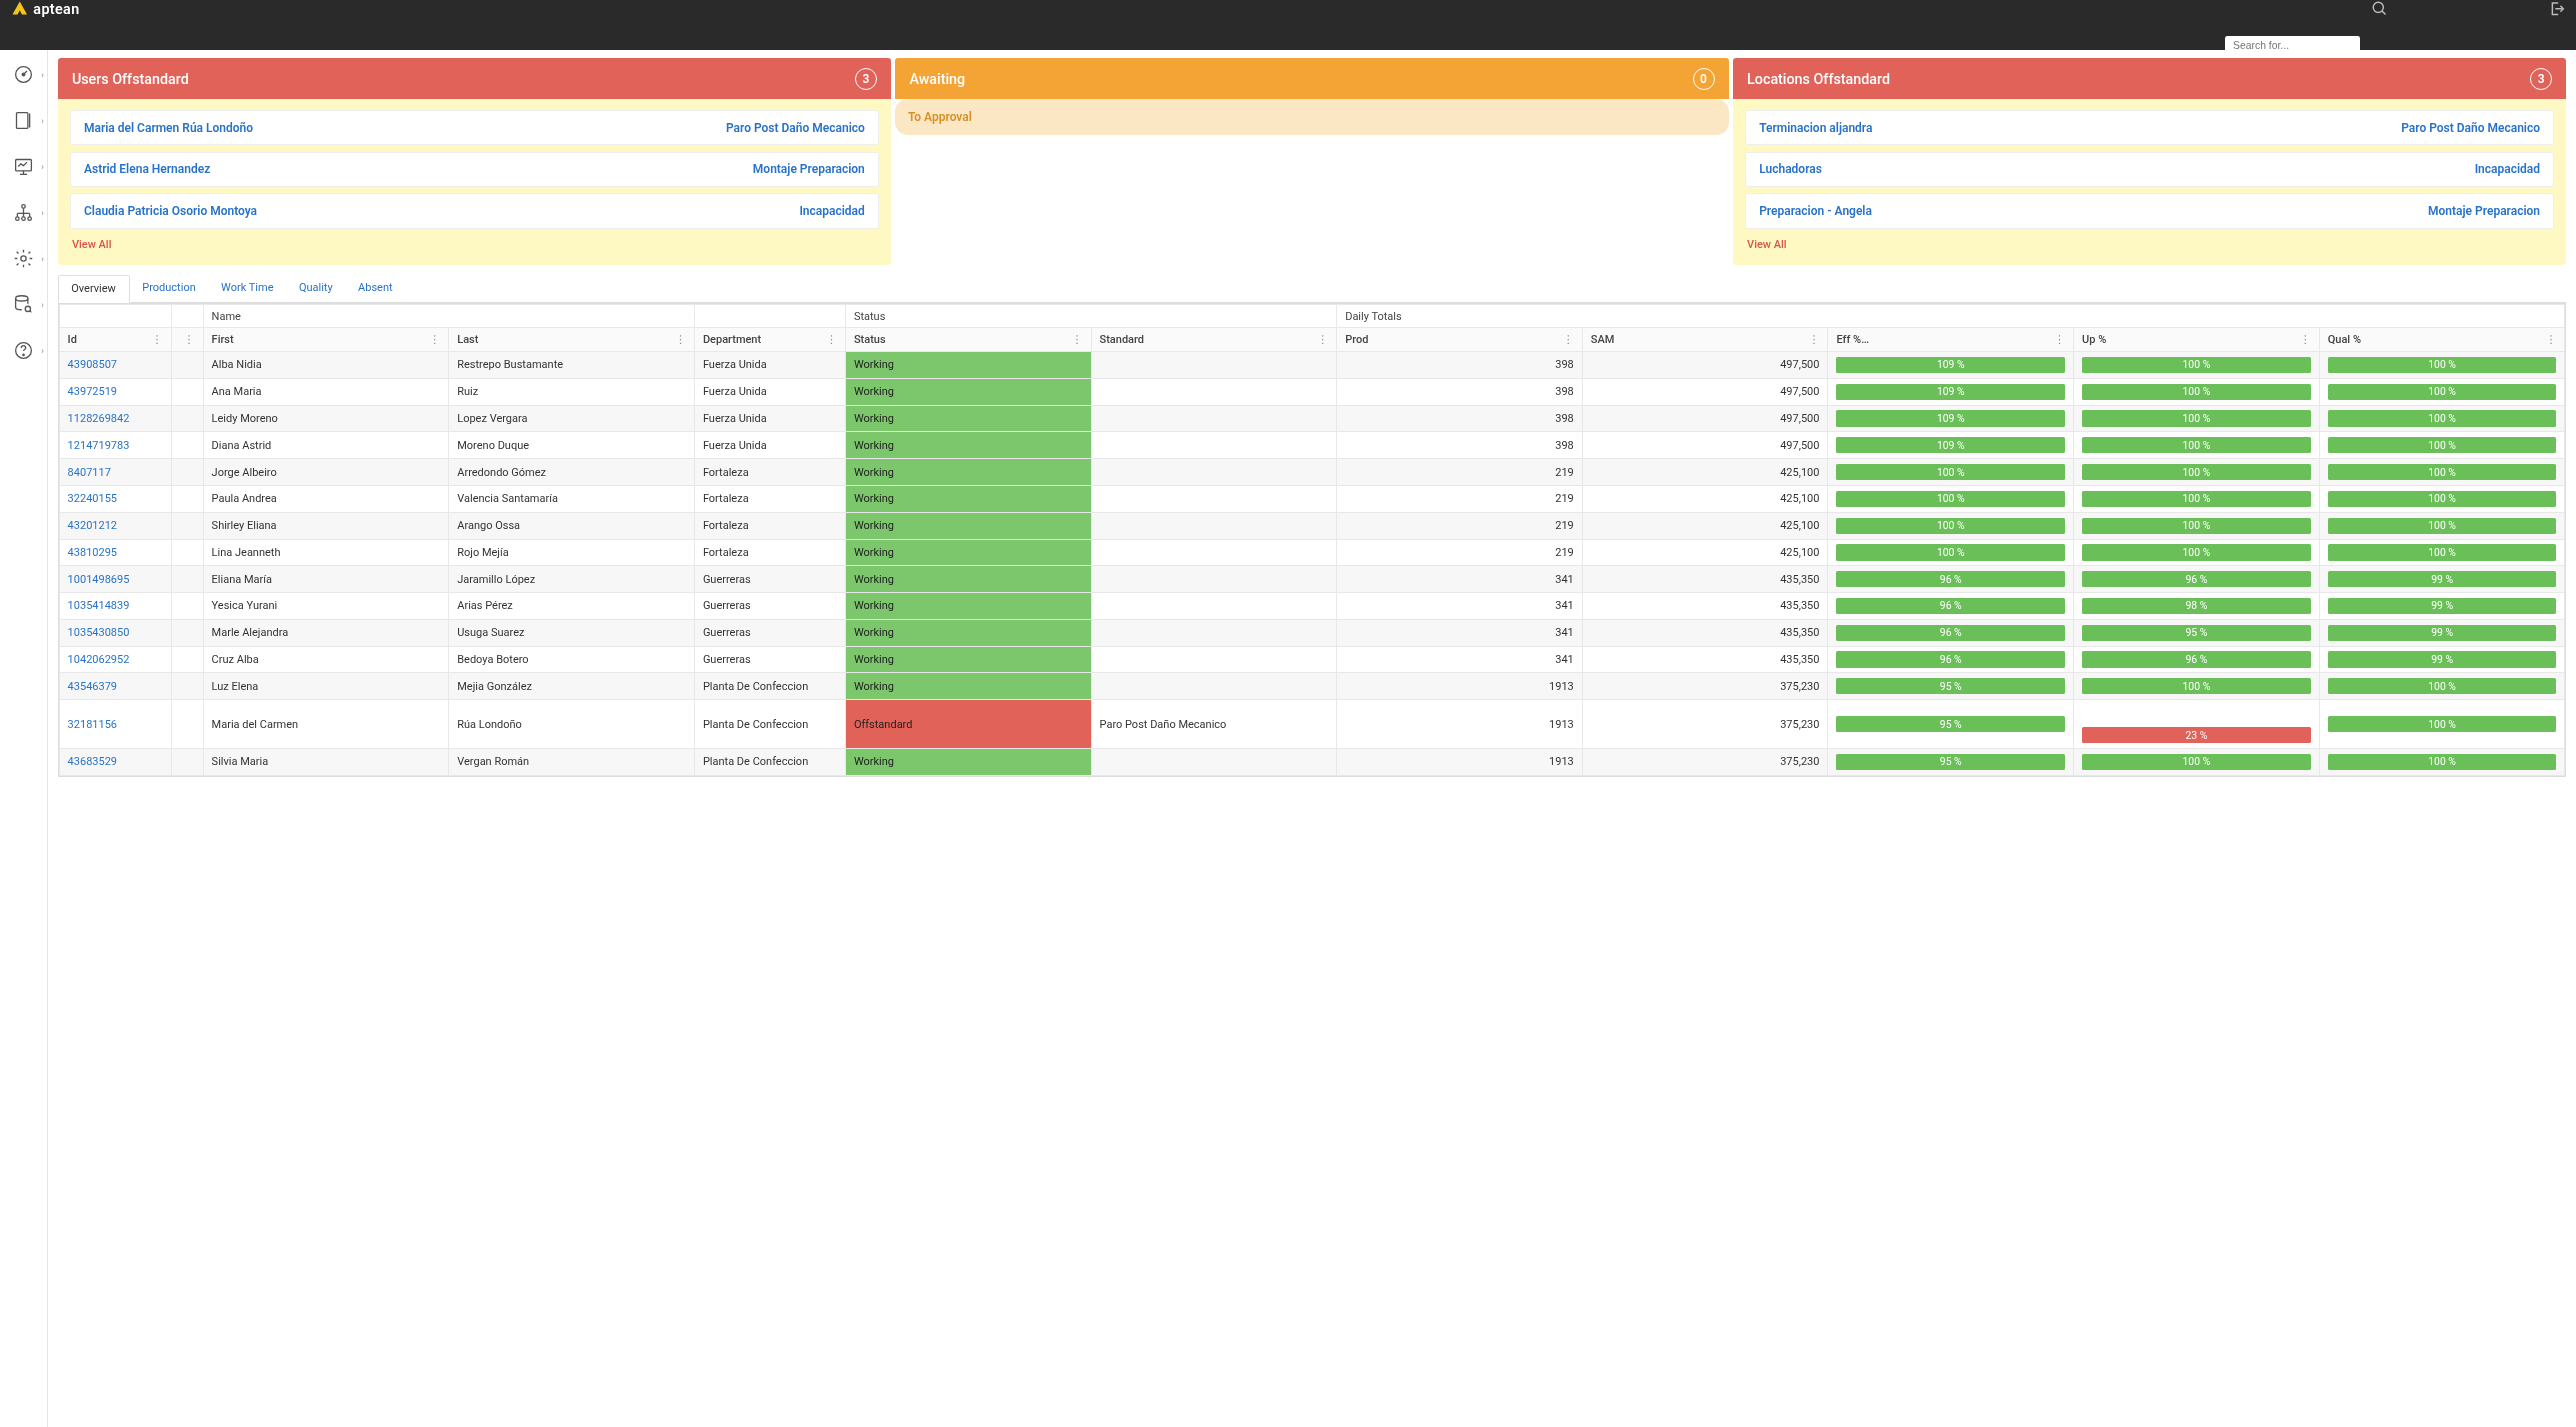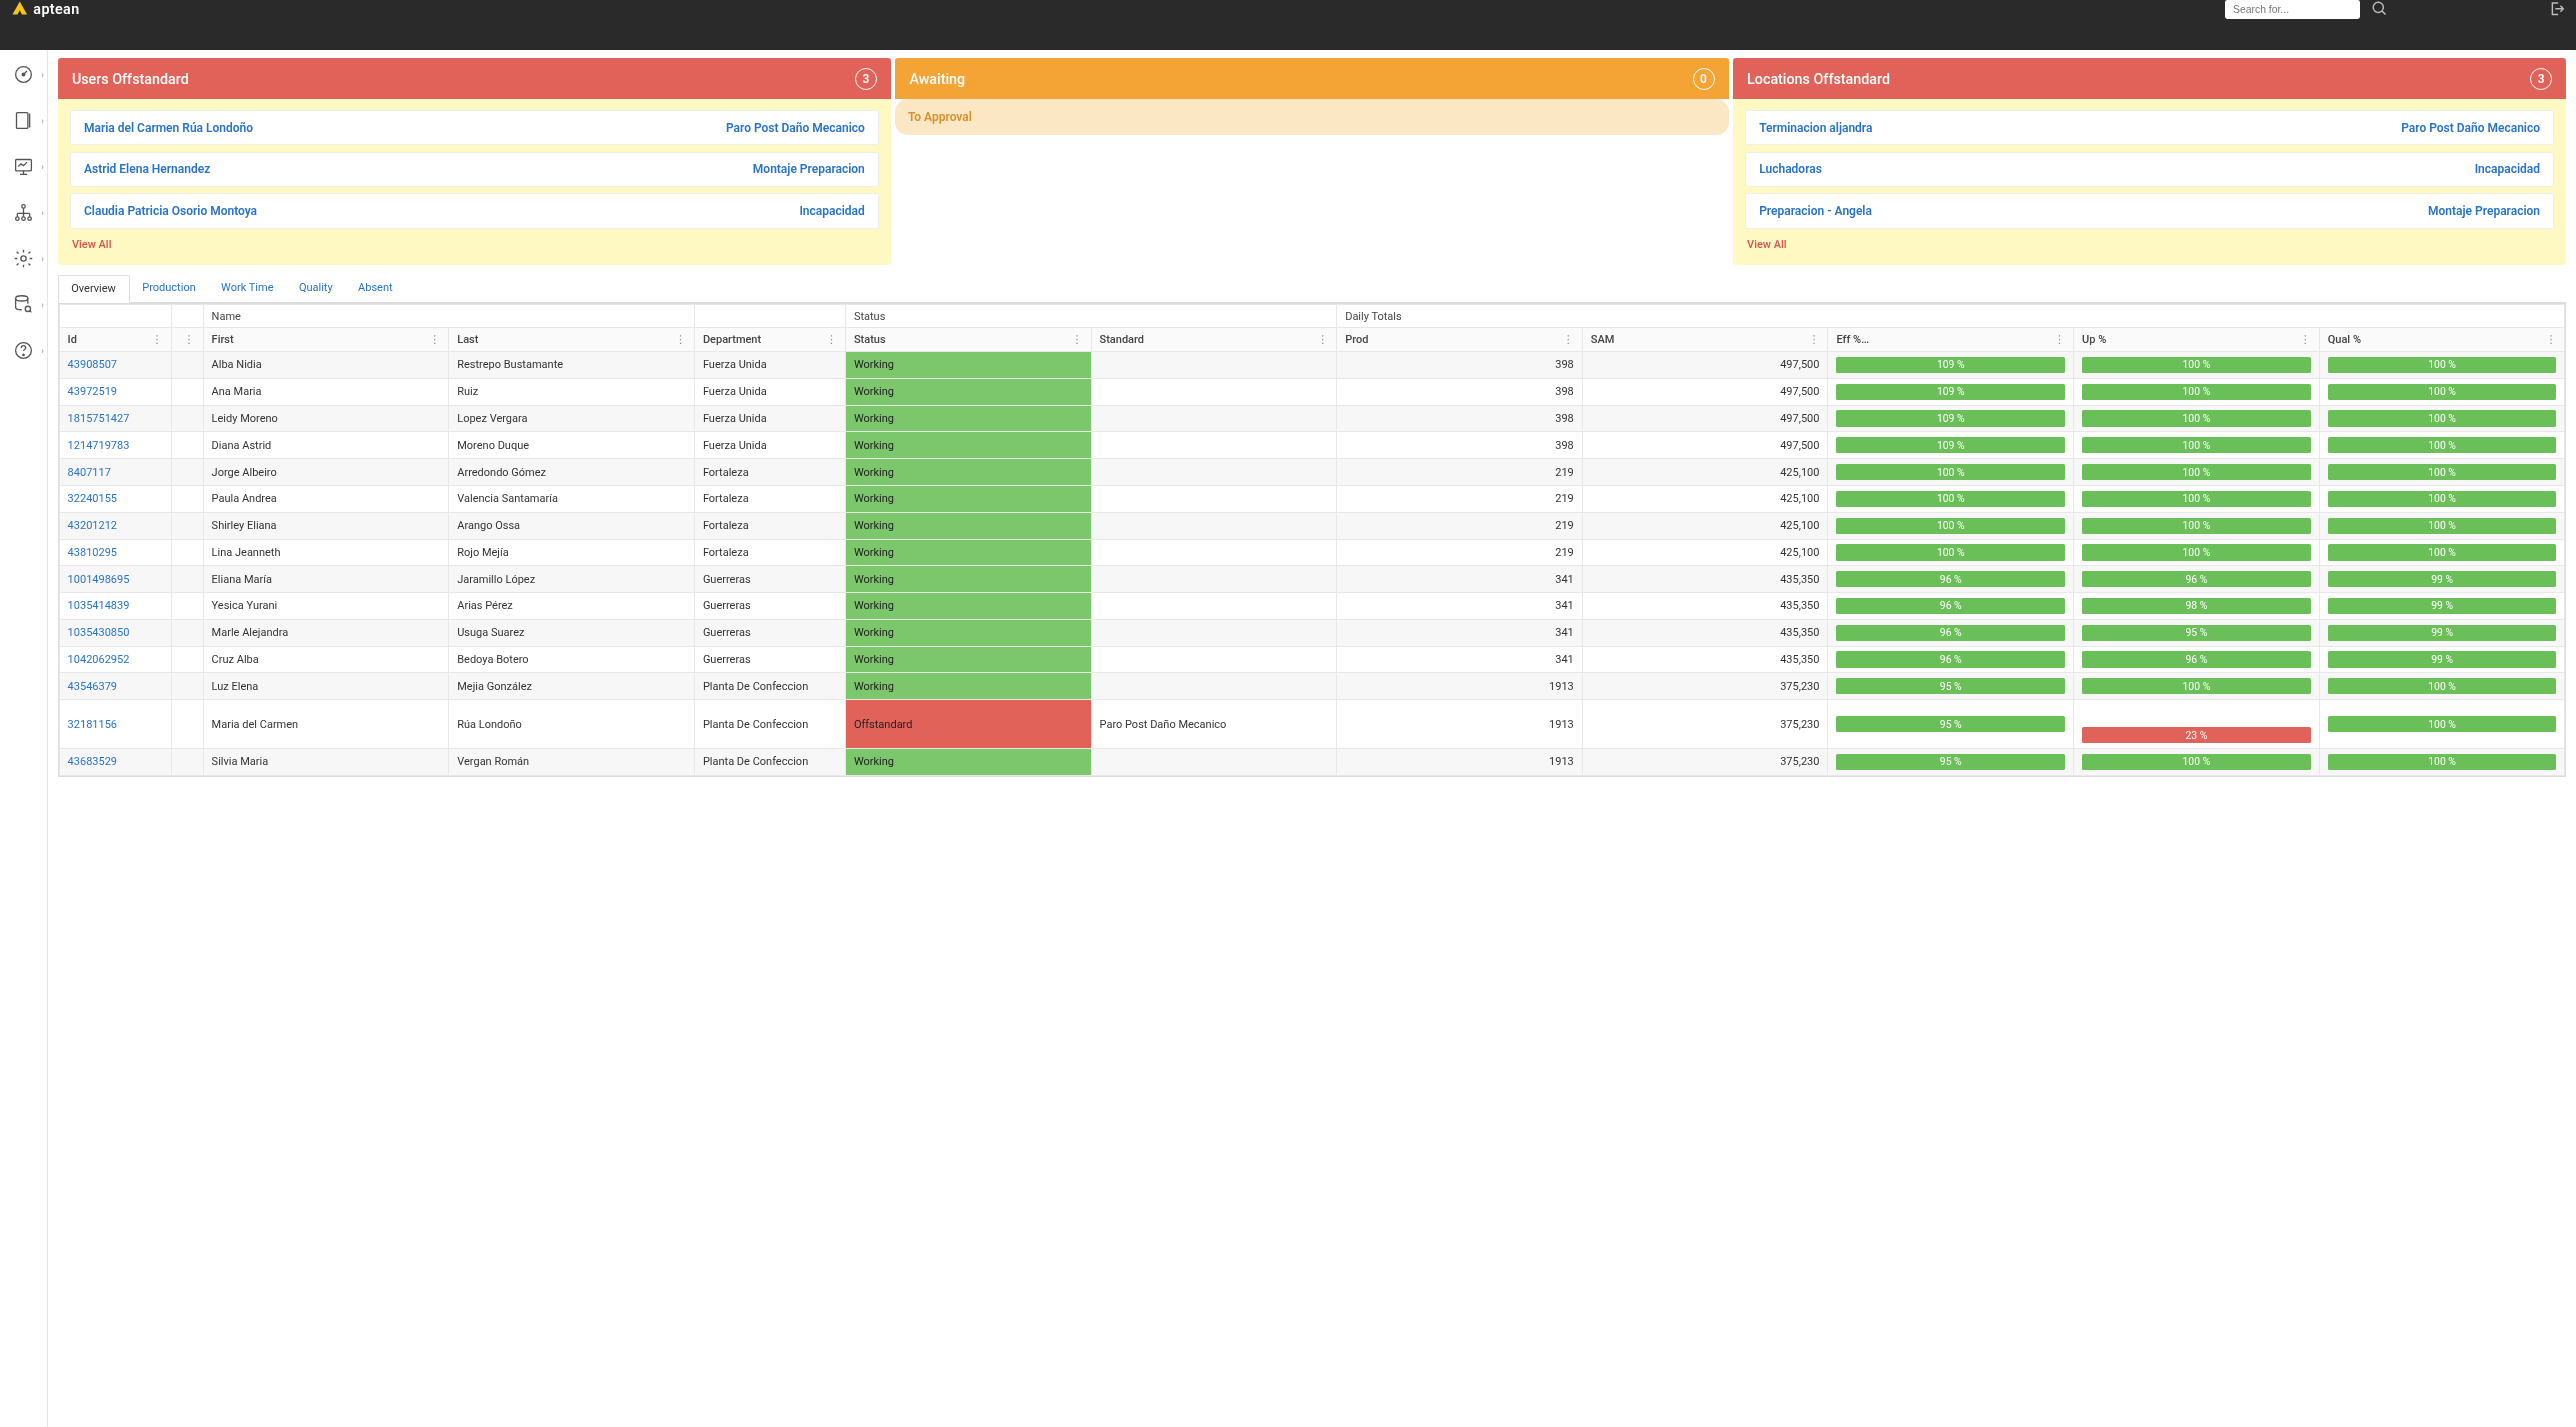--- a/index.html
+++ b/index.html
@@ -2,21 +2,21 @@
 <html style="font-size:12.7px"><head>
 <meta charset="utf-8">
 <style>
 *{box-sizing:border-box;margin:0;padding:0;}
 body{font-family:-apple-system,BlinkMacSystemFont,"Segoe UI",Roboto,Arial,sans-serif;background:#fff;font-size:11px;color:#333;}
 .topbar{background:#2a2a2a;height:50px;display:flex;align-items:flex-start;padding:0 11px;}
 .logo{display:flex;align-items:center;gap:4.8px;}
 .logo-mark{width:17.5px;height:17.5px;}
 .logo-text{color:#fff;font-weight:600;font-size:14.3px;letter-spacing:0.4px;}
 .topbar-spacer{flex:1;}
-.search-box{background:#fff;border-radius:2.4px;padding:4px 8px;width:135px;font-size:10.4px;border:none;outline:none;}
+.search-box{background:#fff;border-radius:2.4px;padding:4px 8px;width:135px;font-size:10.4px;border:none;outline:none;margin-top:36px;}
 .search-icon{color:#bbb;margin-left:11px;width:17.5px;height:17.5px;display:flex;align-items:center;justify-content:center;cursor:pointer;}
 .logout-icon{color:#bbb;margin-left:auto;width:17.5px;height:17.5px;display:flex;align-items:center;justify-content:center;cursor:pointer;margin-left:159px;}
 .layout{display:flex;min-height:calc(100vh - 33px);}
 .sidebar{width:48px;border-right:0.8px solid #e5e5e5;padding-top:9.6px;display:flex;flex-direction:column;align-items:center;gap:16px;}
 .sidebar-item{width:100%;height:30px;display:flex;align-items:center;justify-content:center;cursor:pointer;position:relative;}
 .sidebar-icon{width:21px;height:21px;color:#555;}
 .sidebar-chevron{position:absolute;right:3.2px;font-size:8.8px;color:#888;}
 .main{flex:1;padding:8px 9.6px 0 9.6px;}
 .cards{display:grid;grid-template-columns:1fr 1fr 1fr;gap:4px;margin-bottom:0;}
 .card{border-radius:3.2px;overflow:hidden;}
@@ -270,21 +270,21 @@
               <td>Fuerza Unida</td>
               <td class="status-working">Working</td>
               <td></td>
               <td class="num">398</td>
               <td class="num">497,500</td>
               <td><span class="pct pct-green">109 %</span></td>
               <td><span class="pct pct-green">100 %</span></td>
               <td><span class="pct pct-green">100 %</span></td>
             </tr>
             <tr>
-              <td><span class="id-link">1815751427</span></td>
+              <td><span class="id-link">1128269842</span></td>
               <td></td>
               <td>Leidy Moreno</td>
               <td>Lopez Vergara</td>
               <td>Fuerza Unida</td>
               <td class="status-working">Working</td>
               <td></td>
               <td class="num">398</td>
               <td class="num">497,500</td>
               <td><span class="pct pct-green">109 %</span></td>
               <td><span class="pct pct-green">100 %</span></td>

